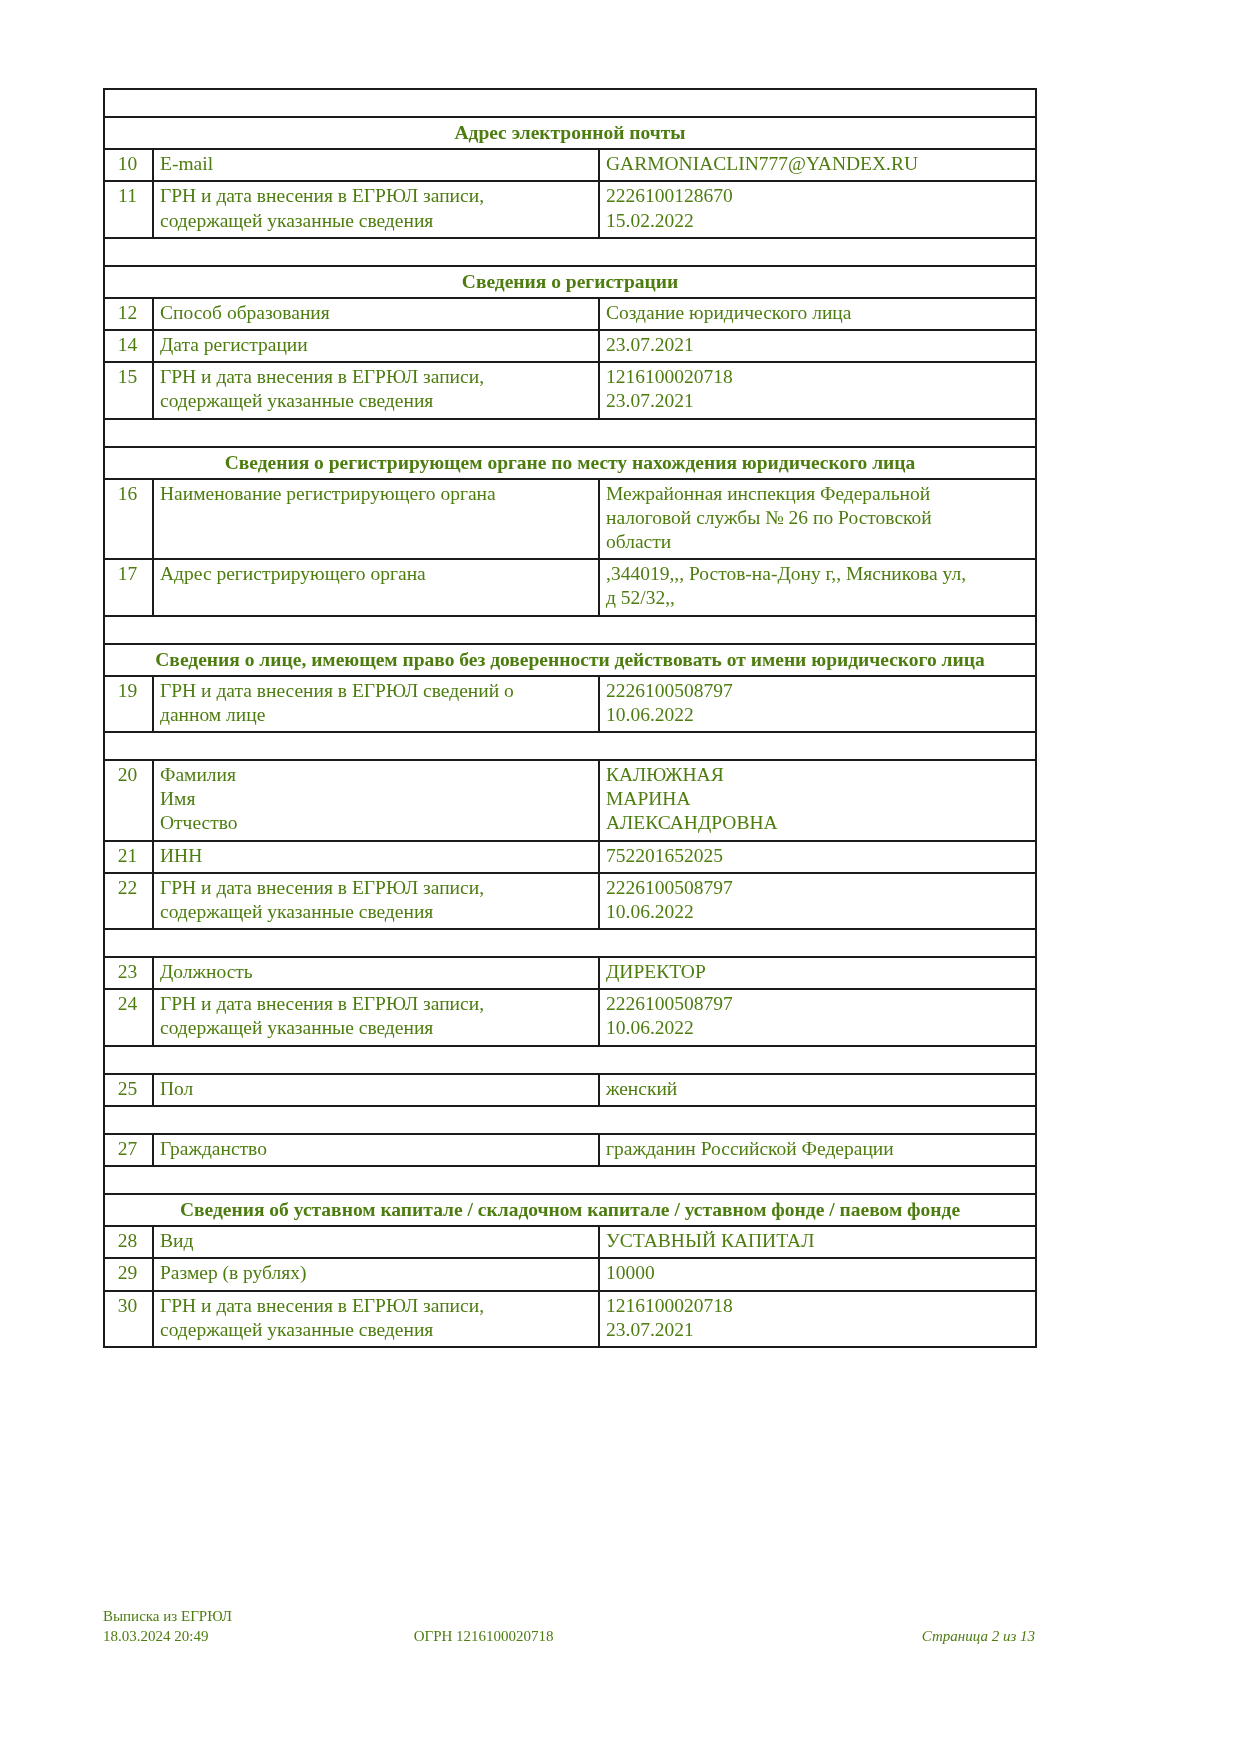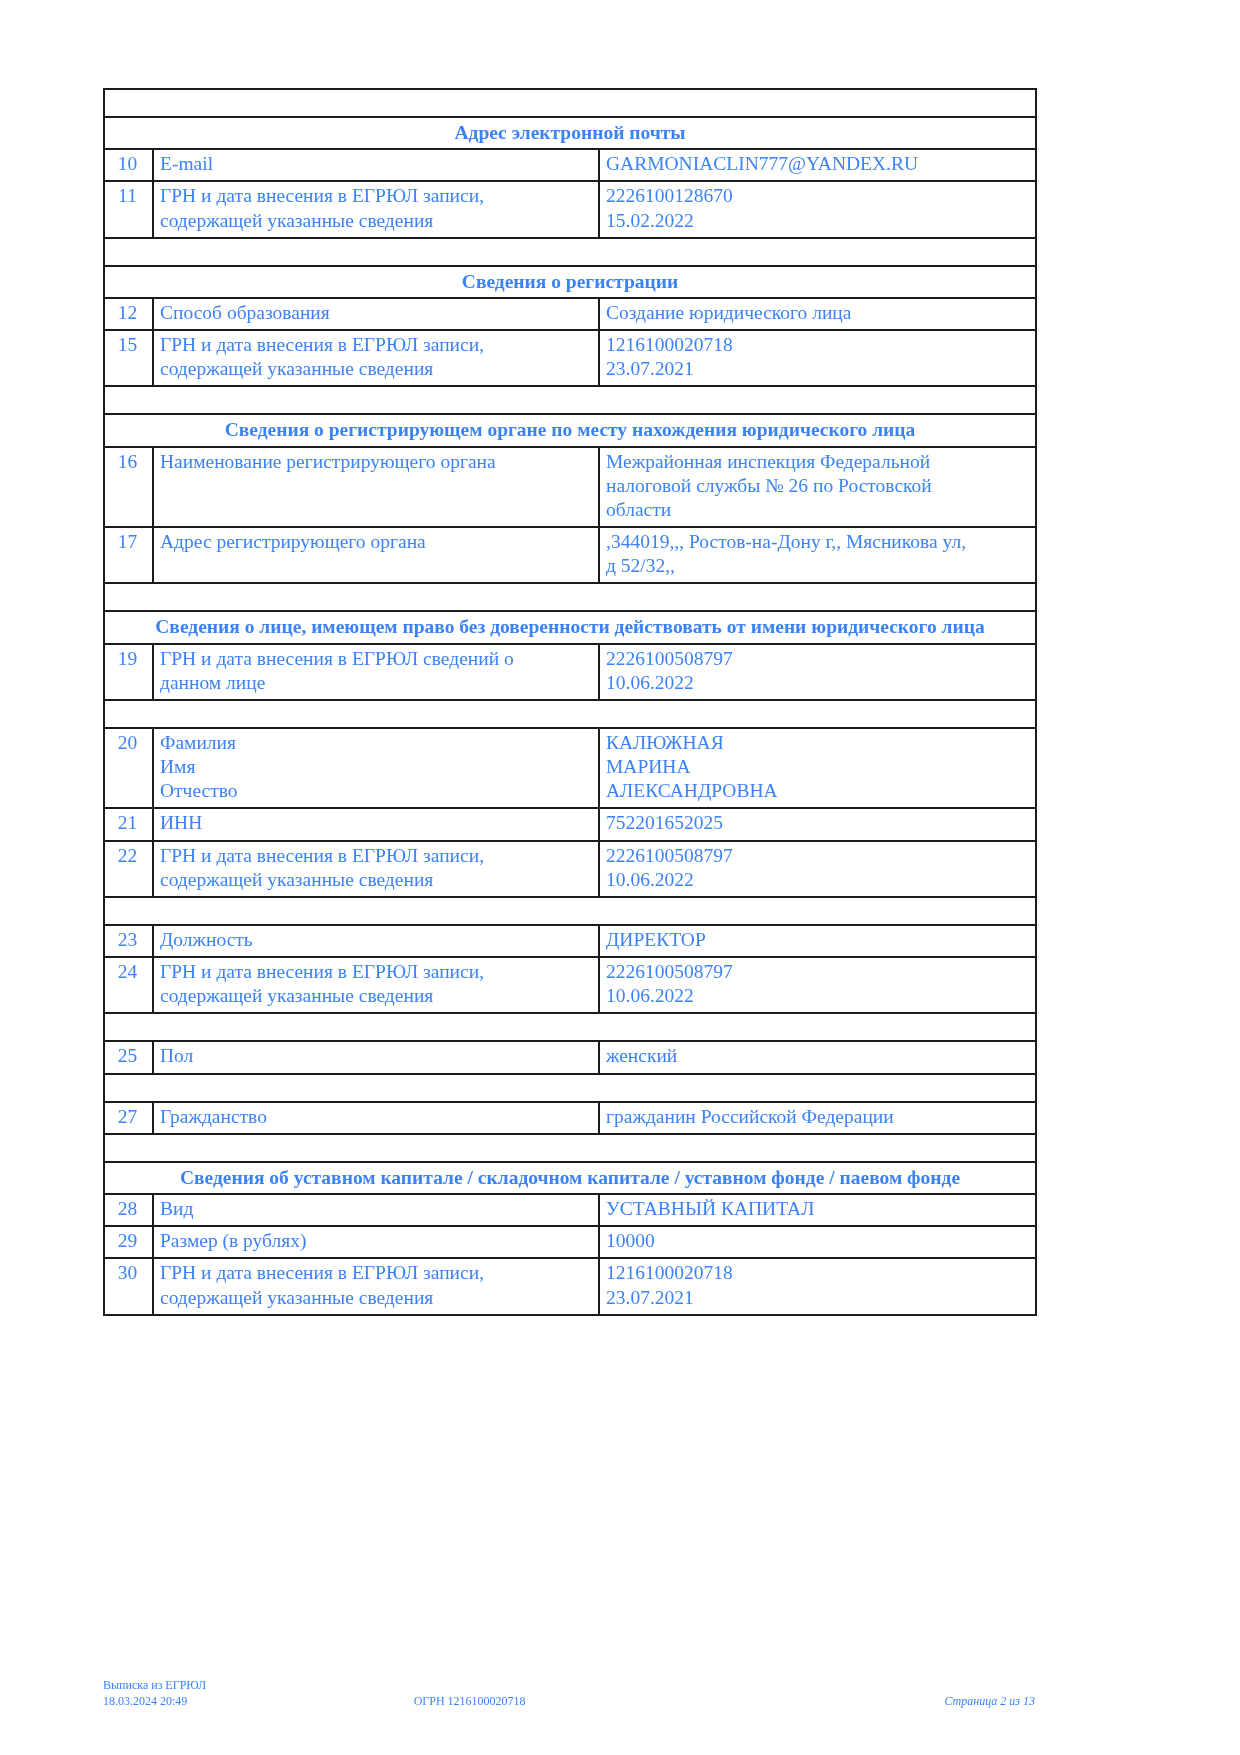--- a/index.html
+++ b/index.html
@@ -5,21 +5,21 @@
   html, body {
     margin: 0;
     padding: 0;
     background: #ffffff;
   }
   .page {
     position: relative;
     width: 1161px;
     height: 1755px;
     background: #ffffff;
-    color: #3b82f6;
+    color: #4d7c0f;
     font-family: "Liberation Serif", serif;
     overflow: hidden;
   }
   table.doc-table {
     position: absolute;
     left: 103px;
     top: 88px;
     width: 932px;
     border-collapse: collapse;
     table-layout: fixed;
@@ -44,26 +44,26 @@
     padding-top: 3px;
     padding-bottom: 3px;
   }
   .doc-table td.spacer {
     height: 26px;
     padding: 0;
   }
   .footer {
     position: absolute;
     left: 103px;
-    top: 1678px;
+    top: 1607px;
     width: 932px;
     display: flex;
     justify-content: space-between;
     align-items: flex-end;
-    font-size: 12px;
+    font-size: 15px;
     line-height: 1.3;
   }
   .footer .f-left  { flex: 1; text-align: left; }
   .footer .f-center{ flex: 1; text-align: left; }
   .footer .f-right { flex: 1; text-align: right; font-style: italic; }
 </style>
 </head>
 <body>
 
 <div class="page">
@@ -105,20 +105,25 @@
     <td class="section" colspan="3">Сведения о регистрации</td>
   </tr>
 
   <tr>
     <td class="num">12</td>
     <td>Способ образования</td>
     <td>Создание юридического лица</td>
   </tr>
 
 
+  <tr>
+    <td class="num">14</td>
+    <td>Дата регистрации</td>
+    <td>23.07.2021</td>
+  </tr>
 
   <tr>
     <td class="num">15</td>
     <td>ГРН и дата внесения в ЕГРЮЛ записи,
 содержащей указанные сведения</td>
     <td>1216100020718
 23.07.2021</td>
   </tr>
 
   <tr>

